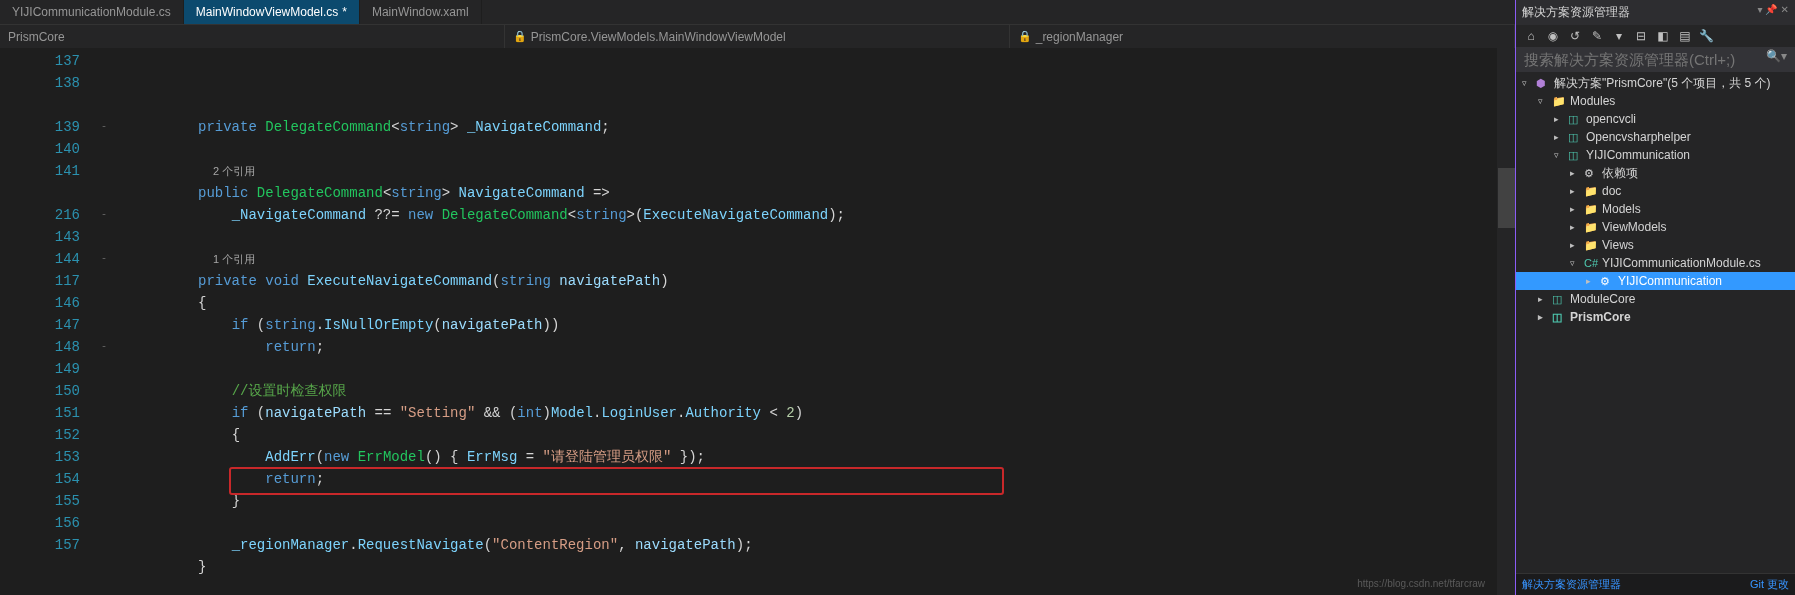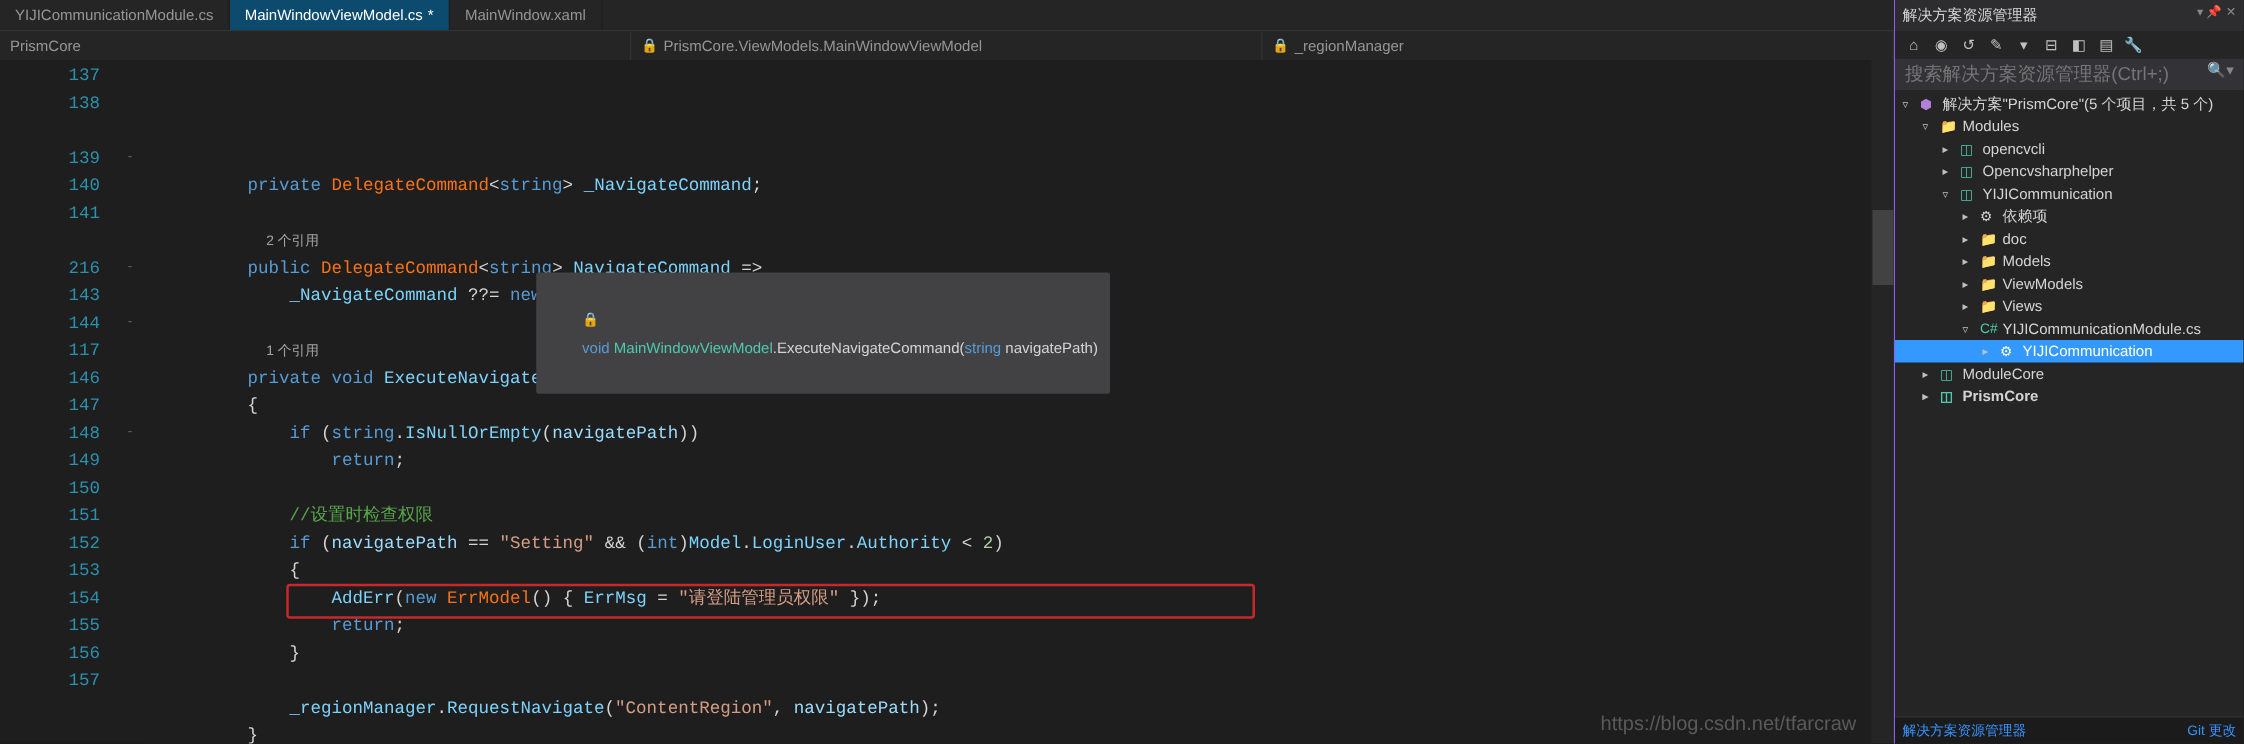--- a/index.html
+++ b/index.html
@@ -21,21 +21,21 @@
 .breadcrumb-bar { display: flex; background: #252526; height: 24px; font-family: 'Segoe UI', sans-serif; font-size: 12px; border-top: 1px solid #333; }
 .crumb { flex: 1; padding: 3px 8px; color: #969696; display: flex; align-items: center; gap: 4px; border-right: 1px solid #333; }
 .crumb-icon { color: #c586c0; font-size: 11px; }
 .code-wrap { flex: 1; display: flex; overflow: hidden; position: relative; }
 .margin-left { width: 24px; background: #1e1e1e; }
 .gutter { width: 70px; background: #1e1e1e; color: #2b91af; text-align: right; padding-right: 14px; font-size: 14px; line-height: 22px; padding-top: 2px; }
 .fold-col { width: 20px; background: #1e1e1e; color: #666; font-size: 10px; line-height: 22px; text-align: center; padding-top: 2px; }
 .code-body { flex: 1; font-size: 14px; line-height: 22px; padding-top: 2px; position: relative; white-space: pre; }
 .line { height: 22px; }
 .kw { color: #569cd6; }
-.type { color: #f97316; }
+.type { color: #22c55e; }
 .str { color: #d69d85; }
 .com { color: #57a64a; }
 .ident { color: #7dd3fc; }
 .ref { color: #a6a6a6; font-size: 11px; font-family: 'Segoe UI', sans-serif; margin-left: 15px; }
 .num { color: #b5cea8; }
 .pun { color: #d4d4d4; }
 .param { color: #9cdcfe; }
 .highlight-box { position: absolute; border: 2px solid #c8282a; border-radius: 3px; }
 .tooltip { position: absolute; background: #424245; padding: 4px 10px; font-size: 12px; font-family: 'Segoe UI', sans-serif; border-radius: 2px; color: #d4d4d4; }
 .tooltip .kw2 { color: #569cd6; }
@@ -58,21 +58,21 @@
 .depth1 { padding-left: 6px; }
 .depth2 { padding-left: 22px; }
 .depth3 { padding-left: 38px; }
 .depth4 { padding-left: 54px; }
 .depth5 { padding-left: 70px; }
 .ticon.cs { color: #4ec9b0; }
 .ticon.fold { color: #dcb67a; }
 .ticon.proj { color: #4ec9b0; }
 .ticon.sln { color: #b180d7; }
 .status-bottom { display: flex; padding: 3px 6px; font-size: 11px; color: #3794ff; background: #1b1b1c; justify-content:space-between; border-top:1px solid #333; }
-.watermark { position: absolute; right: 30px; bottom: 6px; color: #5a5a5a; font-size: 16px; font-family: 'Segoe UI', sans-serif; }
+.watermark { position: absolute; right: 30px; bottom: 6px; color: #5a5a5a; font-size: 10px; font-family: 'Segoe UI', sans-serif; }
 .panel-icons-right { display:flex; gap:2px; color:#888; font-size:10px;}
 </style>
 </head>
 <body>
 
 <div class="editor-area">
   <div class="tab-bar">
       <div class="tab">YIJICommunicationModule.cs</div>
       <div class="tab active modified">MainWindowViewModel.cs</div>
       <div class="tab">MainWindow.xaml</div>
@@ -137,24 +137,20 @@
         <div class="line"></div>
         <div class="line"></div>
         <div class="line"></div>
         <div class="line"></div>
         <div class="line"></div>
         <div class="line"></div>
         <div class="line"></div>
       </div>
     <div class="code-body">
       <div class="highlight-box" style="top:419px; left:115px; width:775px; height:28px;"></div>
-      <div class="tooltip" style="top:170px; left:315px;">
-        <span class="crumb-icon">🔒</span>
-        <span class="kw2">void</span> <span class="tp2">MainWindowViewModel</span>.ExecuteNavigateCommand(<span class="kw2">string</span> <span>navigatePath</span>)
-      </div>
     <div class="line">          <span class="kw">private</span><span class="pun"> </span><span class="type">DelegateCommand</span><span class="pun">&lt;</span><span class="kw">string</span><span class="pun">&gt; </span><span class="ident">_NavigateCommand</span><span class="pun">;</span></div><div class="line">&nbsp;</div><div class="line">          <span class="ref">2 个引用</span></div><div class="line">          <span class="kw">public</span><span class="pun"> </span><span class="type">DelegateCommand</span><span class="pun">&lt;</span><span class="kw">string</span><span class="pun">&gt; </span><span class="ident">NavigateCommand</span><span class="pun"> =&gt;</span></div><div class="line">              <span class="ident">_NavigateCommand</span><span class="pun"> ??= </span><span class="kw">new</span><span class="pun"> </span><span class="type">DelegateCommand</span><span class="pun">&lt;</span><span class="kw">string</span><span class="pun">&gt;(</span><span class="ident">ExecuteNavigateCommand</span><span class="pun">);</span></div><div class="line">&nbsp;</div><div class="line">          <span class="ref">1 个引用</span></div><div class="line">          <span class="kw">private</span><span class="pun"> </span><span class="kw">void</span><span class="pun"> </span><span class="ident">ExecuteNavigateCommand</span><span class="pun">(</span><span class="kw">string</span><span class="pun"> </span><span class="param">navigatePath</span><span class="pun">)</span></div><div class="line">          <span class="pun">{</span></div><div class="line">              <span class="kw">if</span><span class="pun"> (</span><span class="kw">string</span><span class="pun">.</span><span class="ident">IsNullOrEmpty</span><span class="pun">(</span><span class="param">navigatePath</span><span class="pun">))</span></div><div class="line">                  <span class="kw">return</span><span class="pun">;</span></div><div class="line">&nbsp;</div><div class="line">              <span class="com">//设置时检查权限</span></div><div class="line">              <span class="kw">if</span><span class="pun"> (</span><span class="param">navigatePath</span><span class="pun"> == </span><span class="str">"Setting"</span><span class="pun"> &amp;&amp; (</span><span class="kw">int</span><span class="pun">)</span><span class="ident">Model</span><span class="pun">.</span><span class="ident">LoginUser</span><span class="pun">.</span><span class="ident">Authority</span><span class="pun"> &lt; </span><span class="num">2</span><span class="pun">)</span></div><div class="line">              <span class="pun">{</span></div><div class="line">                  <span class="ident">AddErr</span><span class="pun">(</span><span class="kw">new</span><span class="pun"> </span><span class="type">ErrModel</span><span class="pun">() { </span><span class="ident">ErrMsg</span><span class="pun"> = </span><span class="str">"请登陆管理员权限"</span><span class="pun"> });</span></div><div class="line">                  <span class="kw">return</span><span class="pun">;</span></div><div class="line">              <span class="pun">}</span></div><div class="line">&nbsp;</div><div class="line">              <span class="ident">_regionManager</span><span class="pun">.</span><span class="ident">RequestNavigate</span><span class="pun">(</span><span class="str">"ContentRegion"</span><span class="pun">, </span><span class="param">navigatePath</span><span class="pun">);</span></div><div class="line">          <span class="pun">}</span></div></div>
     <div class="scrollbar">
       <div class="scroll-thumb" style="top:120px; height:60px;"></div>
     </div>
   </div>
   <div class="watermark">https://blog.csdn.net/tfarcraw</div>
 </div>
 
 <div class="panel-right">
   <div class="panel-title">

